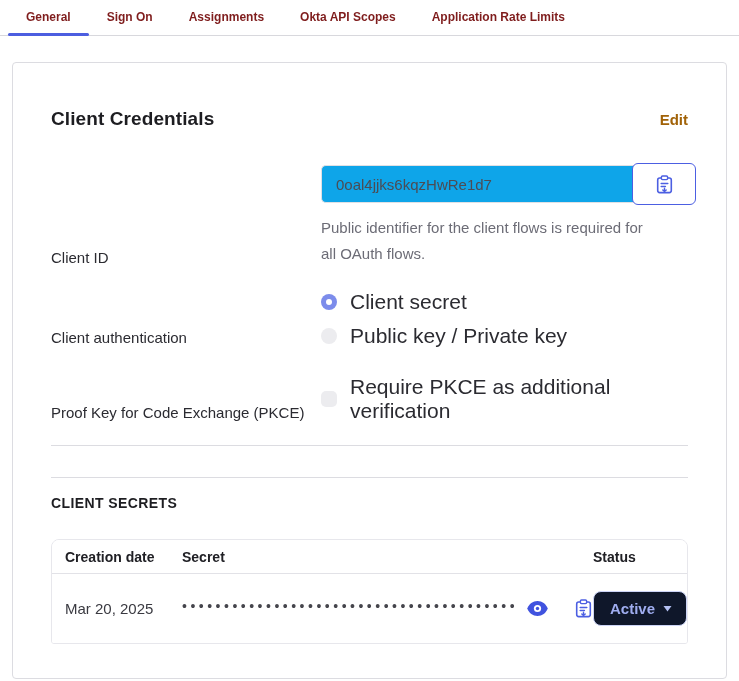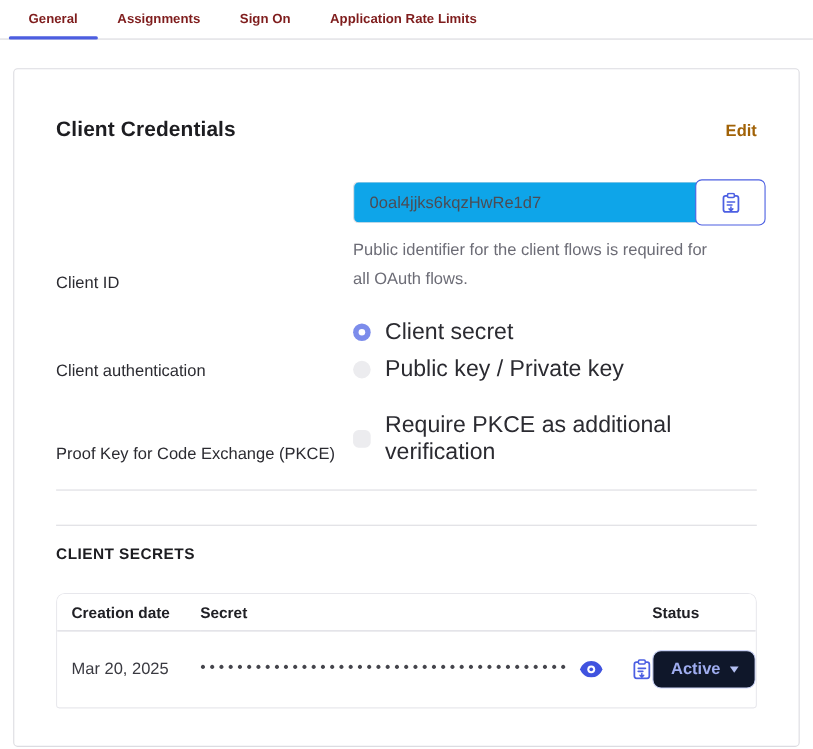--- a/index.html
+++ b/index.html
@@ -83,22 +83,23 @@
   .copy-secret-btn { margin-left:27px; }
   .status-btn { display:inline-flex; align-items:center; gap:8px; background:#0f172a;
     border:1.5px solid #ccd4f6; border-radius:8px; color:#9fadf0; font-size:15px;
     font-weight:700; font-family:inherit; padding:8px 14px 8px 16px; cursor:pointer; }
 </style>
 </head>
 <body>
 
 <nav class="tabs">
   <div class="tab active">General</div>
+  <div class="tab">Sign On</div>
   <div class="tab">Assignments</div>
-  <div class="tab">Sign On</div>
+  <div class="tab">Okta API Scopes</div>
   <div class="tab">Application Rate Limits</div>
 </nav>
 
 <main class="card">
 
   <div class="card-head">
     <h1>Client Credentials</h1>
     <a class="edit-link">Edit</a>
   </div>
 

